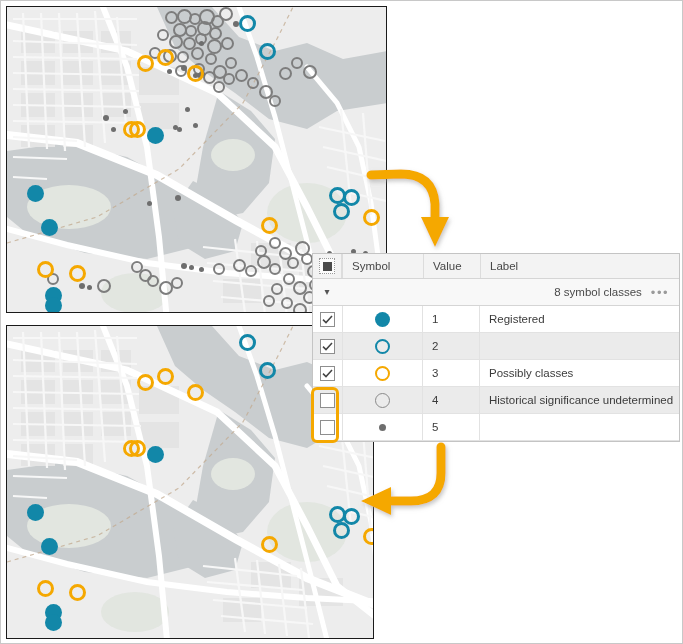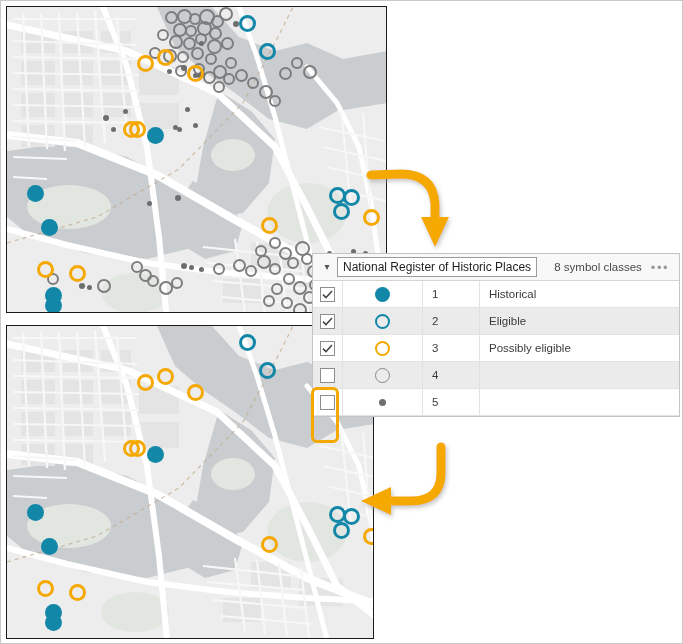--- a/index.html
+++ b/index.html
@@ -501,83 +501,92 @@
 
   <svg id="arrow-bottom" class="arrow-svg" viewBox="0 0 125 100">
     <g filter="url(#ashadow)">
       <path d="M88 8 L88 34 Q88 62 58 62 L38 62" stroke="#f5a800" stroke-width="9" fill="none" stroke-linecap="round"></path>
       <polygon points="8,62 38,48 38,76" fill="#f5a800"></polygon>
     </g>
   </svg>
 
   <div id="symbology-panel">
 
+    <div class="table-header">
+      <div class="col-check">
+        <span class="hdr-square-focus">
+            <i></i>
+          </span>
+      </div>
+      <div class="col-symbol">Symbol</div>
+      <div class="col-value">Value</div>
+      <div class="col-label">Label</div>
+    </div>
 
     <div class="group-row">
       <span class="chevron">▾</span>
-      <span class="group-name-box">National Register of Historic Places</span>
       <span class="group-meta">
         <span>8 symbol classes</span>
         <span class="ellipsis-dots">•••</span>
       </span>
     </div>
 
     <div class="class-row">
       <div class="col-check">
         <span class="cb">
           <svg width="11" height="9" viewBox="0 0 11 9">
               <path d="M1 4.6 L4 7.6 L10 1" stroke="#444" stroke-width="1.5" fill="none"></path>
             </svg>
         </span>
       </div>
       <div class="col-symbol">
         <span class="sw sw-teal-fill"></span>
       </div>
       <div class="col-value">1</div>
-      <div class="col-label">Historical</div>
+      <div class="col-label">Registered</div>
     </div>
 
     <div class="class-row alt">
       <div class="col-check">
         <span class="cb">
           <svg width="11" height="9" viewBox="0 0 11 9">
               <path d="M1 4.6 L4 7.6 L10 1" stroke="#444" stroke-width="1.5" fill="none"></path>
             </svg>
         </span>
       </div>
       <div class="col-symbol">
         <span class="sw sw-teal-ring"></span>
       </div>
       <div class="col-value">2</div>
-      <div class="col-label">Eligible</div>
     </div>
 
     <div class="class-row">
       <div class="col-check">
         <span class="cb">
           <svg width="11" height="9" viewBox="0 0 11 9">
               <path d="M1 4.6 L4 7.6 L10 1" stroke="#444" stroke-width="1.5" fill="none"></path>
             </svg>
         </span>
       </div>
       <div class="col-symbol">
         <span class="sw sw-orange-ring"></span>
       </div>
       <div class="col-value">3</div>
-      <div class="col-label">Possibly eligible</div>
+      <div class="col-label">Possibly classes</div>
     </div>
 
     <div class="class-row alt">
       <div class="col-check">
         <span class="cb"></span>
       </div>
       <div class="col-symbol">
         <span class="sw sw-gray-ring"></span>
       </div>
       <div class="col-value">4</div>
+      <div class="col-label">Historical significance undetermined</div>
     </div>
 
     <div class="class-row">
       <div class="col-check">
         <span class="cb"></span>
       </div>
       <div class="col-symbol">
         <span class="sw sw-gray-dot"></span>
       </div>
       <div class="col-value">5</div>

